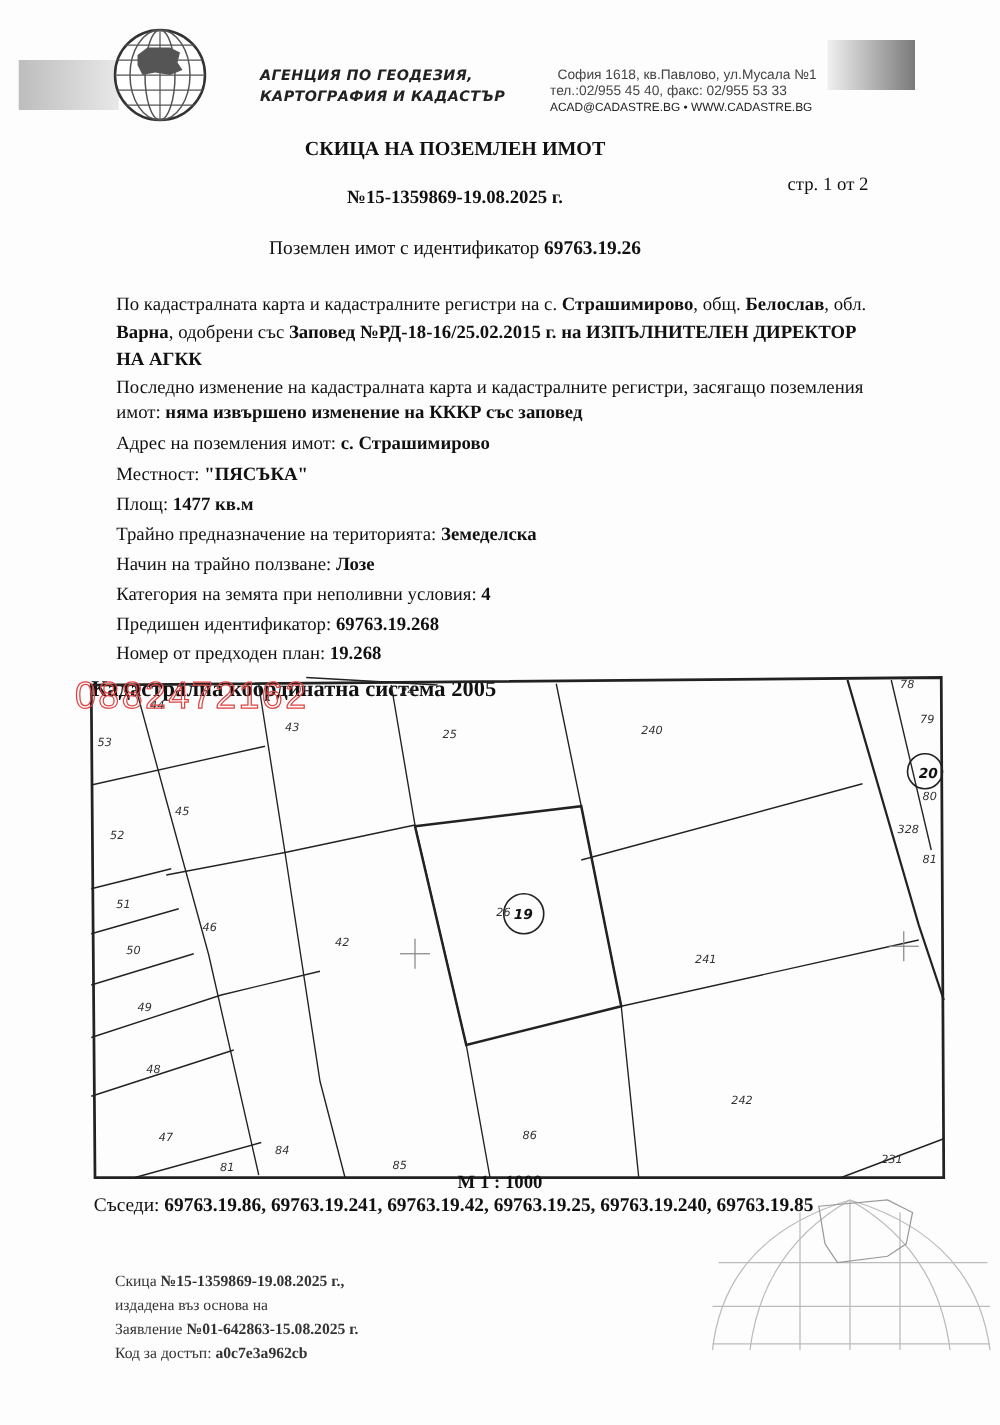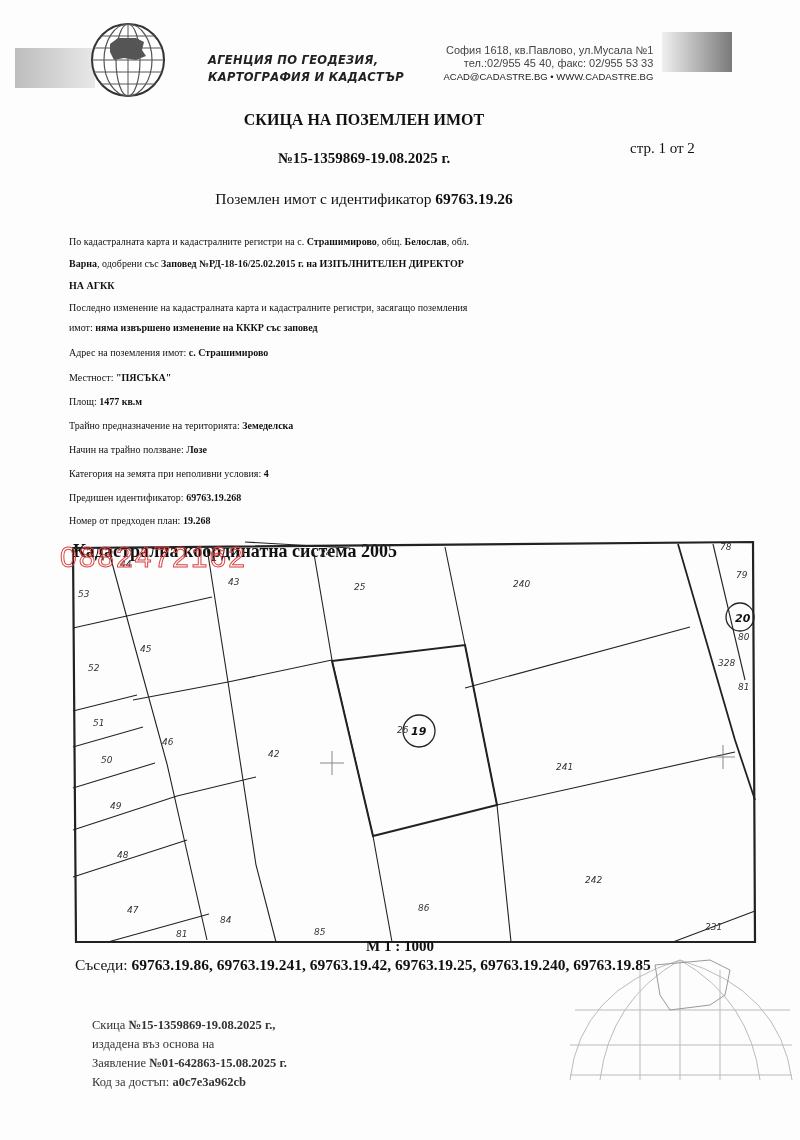--- a/index.html
+++ b/index.html
@@ -6,26 +6,26 @@
   body { width:800px; height:1140px; background:#fdfdfd; position:relative; overflow:hidden;
          font-family:"Liberation Serif", serif; color:#111; }
   .abs { position:absolute; }
   
   .hdr-band { position:absolute; left:15px; top:48px; width:80px; height:40px;
               background:linear-gradient(90deg,#bdbdbd,#e8e8e8); }
   .hdr-band-r { position:absolute; left:662px; top:32px; width:70px; height:40px;
               background:linear-gradient(90deg,#f0f0f0,#7a7a7a); }
   .agency { position:absolute; left:165px; top:52px; font-family:"DejaVu Sans", sans-serif;
             font-weight:bold; font-style:italic; font-size:11.5px; line-height:17px; letter-spacing:0.3px; color:#222;margin-left:43px; }
-  .contact { position:absolute; left:440px; top:44px; font-family:"Liberation Sans", sans-serif;
-             font-size:11px; line-height:13px; color:#444; text-align:right; }
+  .contact { position:absolute; left:440px; top:54px; font-family:"Liberation Sans", sans-serif;
+             font-size:11px; line-height:13px; color:#444; text-align:left; }
   .contact .small { font-size:9.5px; color:#222; }
   .page-no { position:absolute; left:630px; top:96px; font-size:15px;margin-top:44px; }
   .title { position:absolute; left:0; width:728px; text-align:center; font-weight:bold; }
-  .line { position:absolute; left:69px; font-size:10px; white-space:nowrap; }
+  .line { position:absolute; left:93px; font-size:15px; white-space:nowrap; }
   .line b { font-weight:bold; }
   .map-caption { position:absolute; left:73px; top:541px; font-weight:bold; font-size:18px; }
   .phone-wm { position:absolute; left:60px; top:540px; font-family:"Liberation Sans", sans-serif;
               font-size:30px; letter-spacing:2px; color:transparent; -webkit-text-stroke:1px #d44; }
   .map { position:absolute; left:0; top:0; }
   .scale { position:absolute; left:0; width:800px; top:938px; text-align:center; font-weight:bold; font-size:15px; }
   .neighbors { position:absolute; left:75px; top:956px; font-size:15.5px; white-space:nowrap; }
   .footer { position:absolute; left:92px; font-size:12.5px; color:#333;text-align:right; }
   .footer b { font-weight:bold; }
   .parcel-lbl { font-family:"DejaVu Sans", sans-serif; font-style:italic; font-size:9px; fill:#333; }

